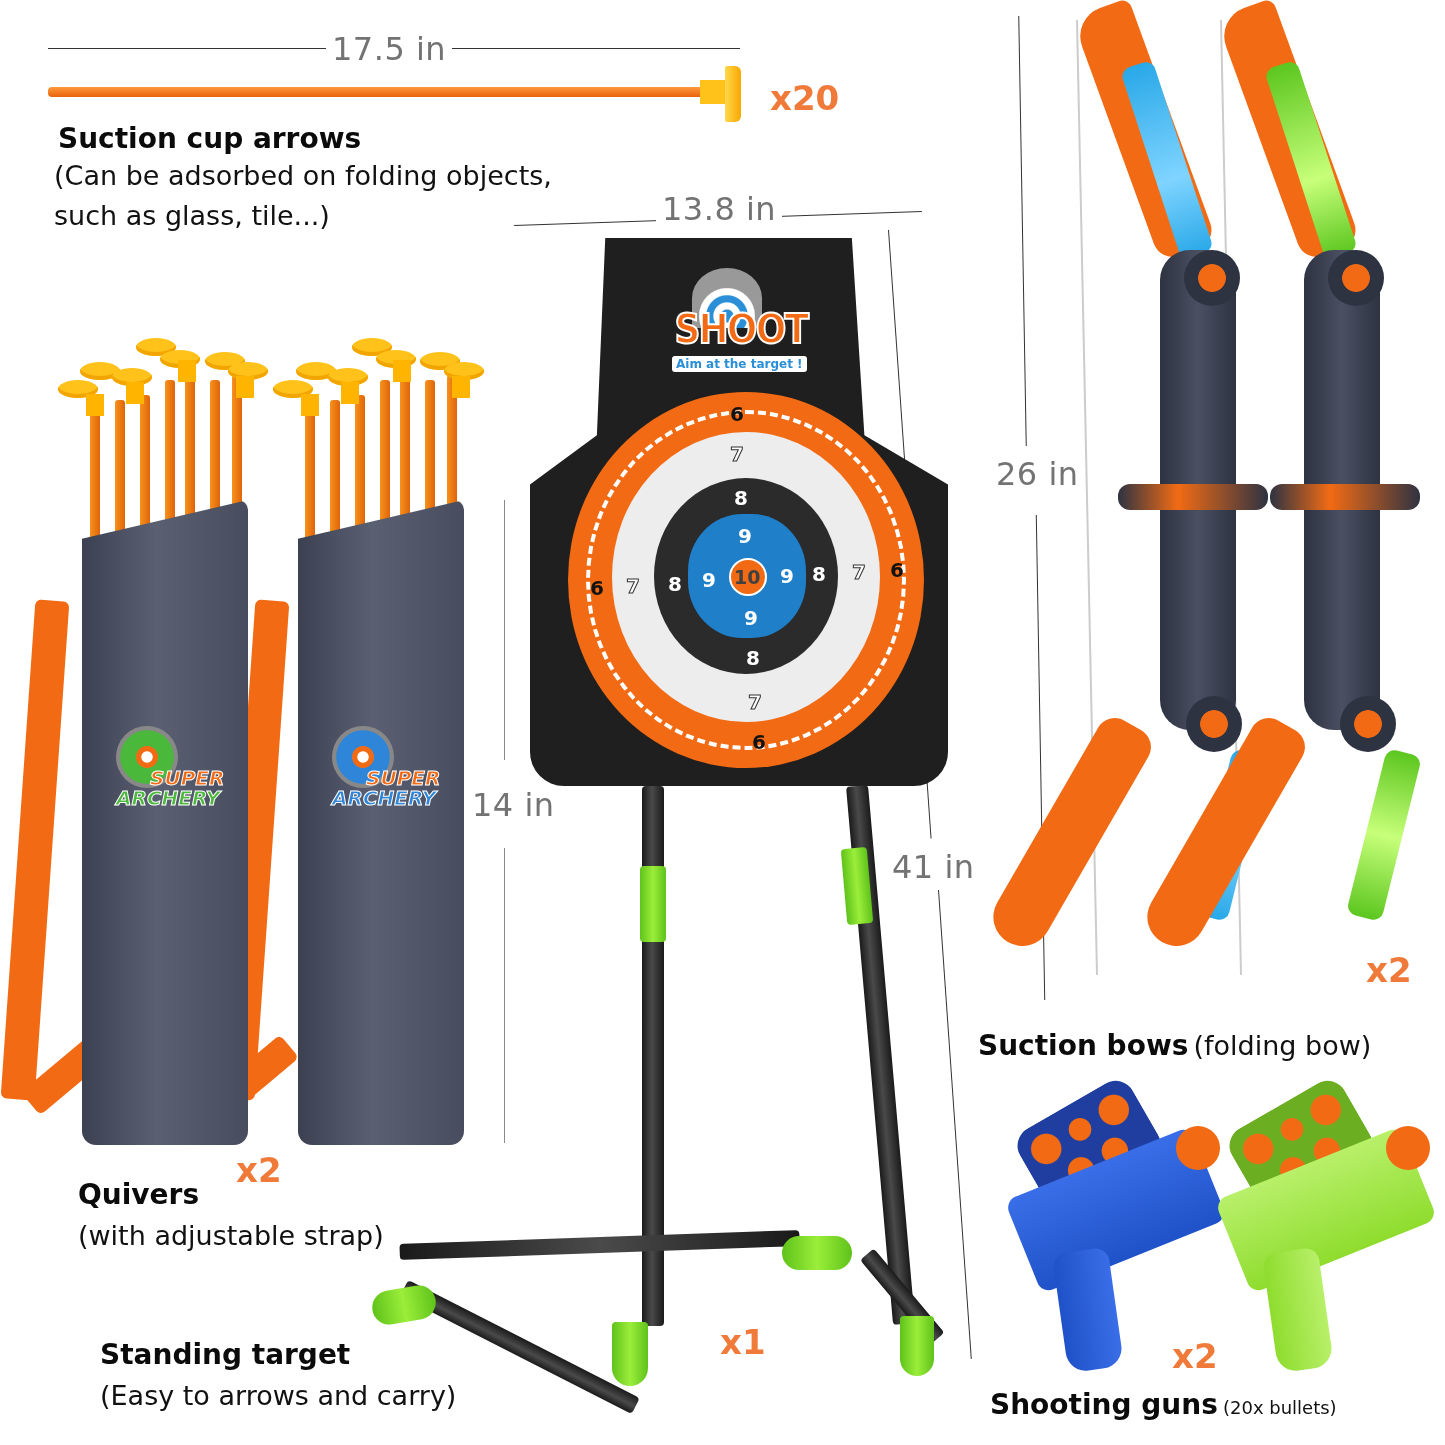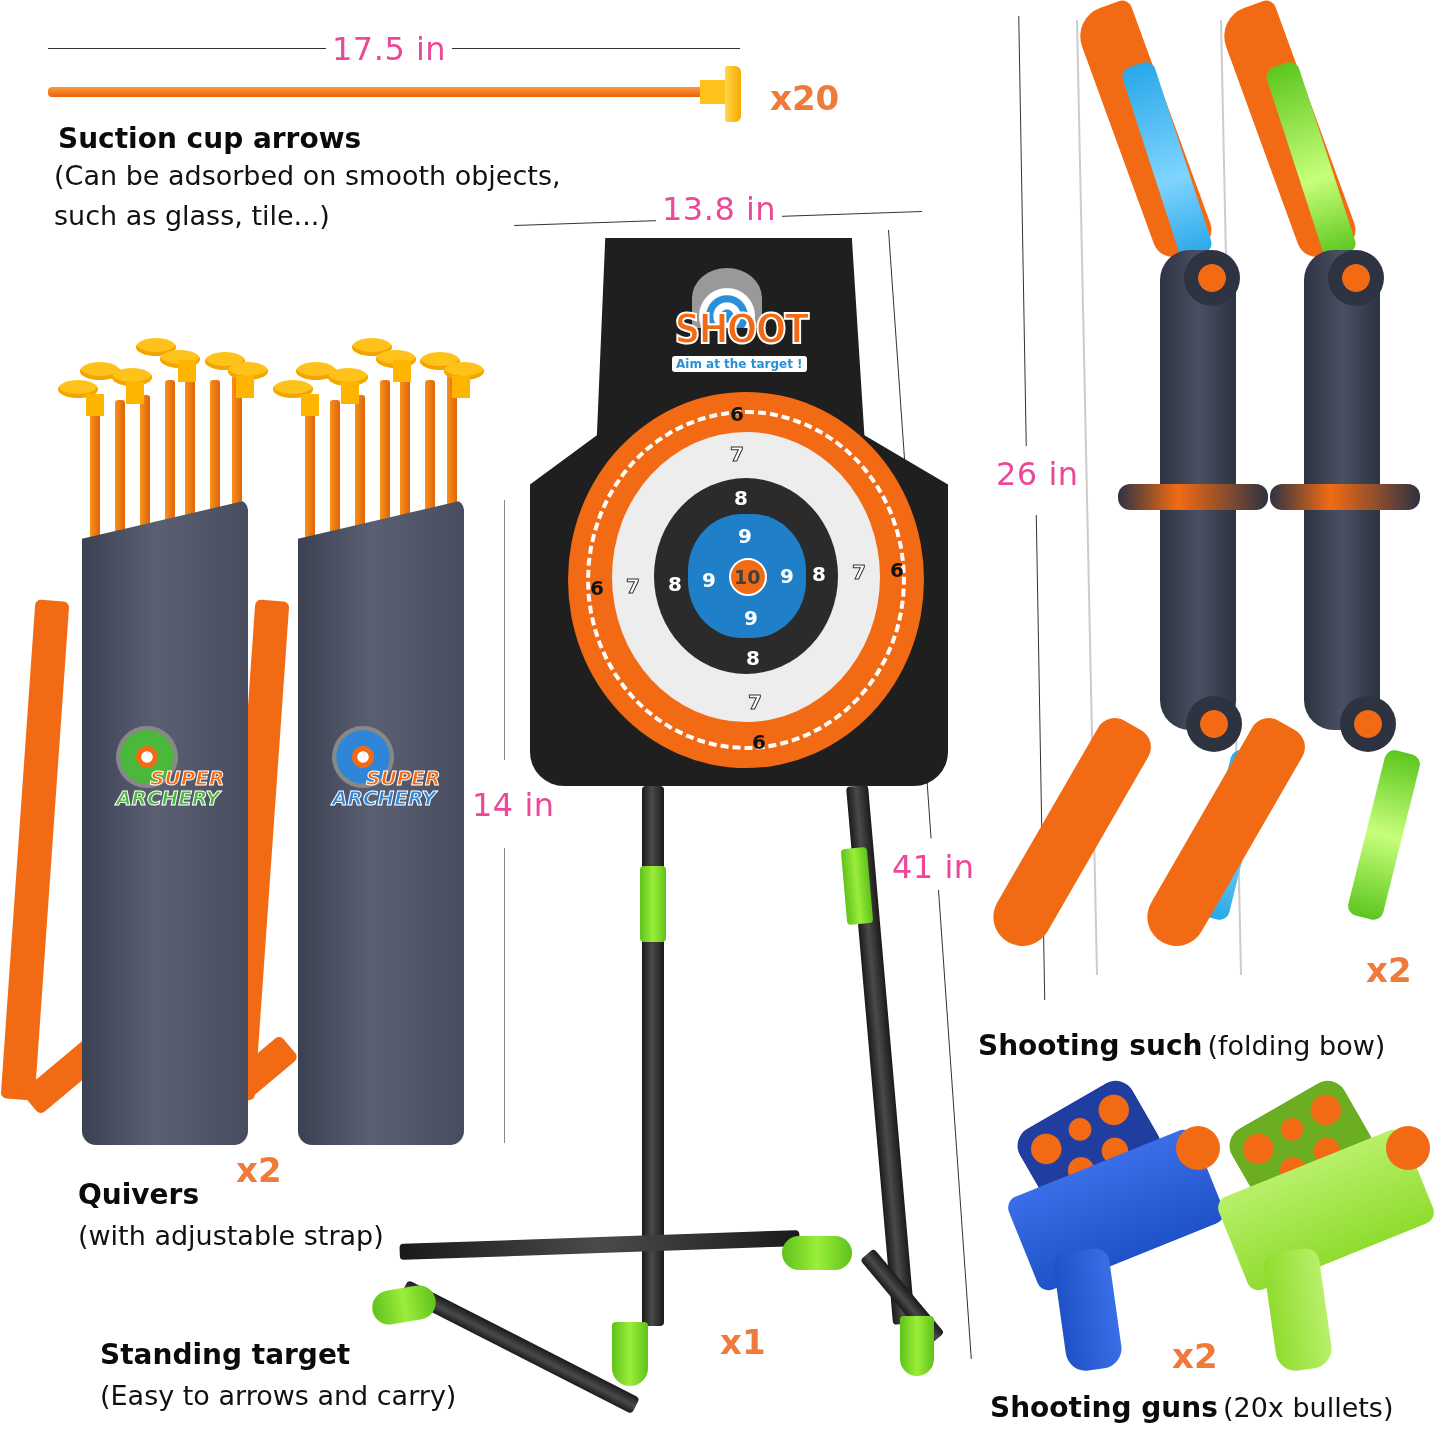--- a/index.html
+++ b/index.html
@@ -1,18 +1,18 @@
 <!DOCTYPE html>
 <html><head>
 <meta charset="utf-8">
 <style>
   html,body{margin:0;padding:0;background:#fff;}
   body{width:1445px;height:1445px;position:relative;overflow:hidden;font-family:"DejaVu Sans","Liberation Sans",sans-serif;color:#111;}
   .abs{position:absolute;}
-  .dim{font-size:32px;color:#ec4899;letter-spacing:0.5px;background:#fff;padding:0 6px;white-space:nowrap;}
+  .dim{font-size:32px;color:#737373;letter-spacing:0.5px;background:#fff;padding:0 6px;white-space:nowrap;}
   .qty{font-size:34px;font-weight:bold;color:#f07a3a;white-space:nowrap;}
   .title{font-size:28px;font-weight:bold;color:#0b0b0b;white-space:nowrap;}
   .sub{font-size:27px;color:#111;white-space:nowrap;line-height:40px;}
   .line{position:absolute;background:#333;}
   .line.gray{background:#888;}
   .strap{position:absolute;background:#f26b14;border-radius:6px;}
   .quiver{position:absolute;background:linear-gradient(90deg,#3c4152 0%,#5a6072 45%,#474c5e 100%);border-radius:10px 10px 14px 14px;}
   .arrowstick{position:absolute;width:10px;background:linear-gradient(90deg,#f7921c,#e0640a);border-radius:3px;}
   .cup{position:absolute;width:40px;height:18px;background:#ffc21a;border-radius:50%;box-shadow:inset 0 -4px 0 #f2a500;}
   .cupneck{position:absolute;width:18px;height:22px;background:#ffb400;}
@@ -24,21 +24,21 @@
 </head>
 <body>
 
 <div class="line" style="left:48px;top:48px;width:692px;height:1px;"></div>
 <div class="abs dim" style="left:326px;top:30px;">17.5 in</div>
 <div class="abs" style="left:48px;top:87px;width:665px;height:10px;background:linear-gradient(180deg,#ff9a3c,#e8620c);border-radius:4px;"></div>
 <div class="abs" style="left:700px;top:80px;width:26px;height:24px;background:#ffc21a;"></div>
 <div class="abs" style="left:725px;top:66px;width:16px;height:56px;background:linear-gradient(90deg,#ffd84a,#f7a800);border-radius:2px 6px 6px 2px;"></div>
 <div class="abs qty" style="left:770px;top:78px;">x20</div>
 <div class="abs title" style="left:58px;top:122px;">Suction cup arrows</div>
-<div class="abs sub" style="left:54px;top:156px;">(Can be adsorbed on smooth objects,</div>
+<div class="abs sub" style="left:54px;top:156px;">(Can be adsorbed on folding objects,</div>
 <div class="abs sub" style="left:54px;top:196px;">such as glass, tile...)</div>
 
 <div>
 
   <div class="strap" style="left:18px;top:600px;width:34px;height:500px;transform:rotate(4deg);"></div>
   <div class="strap" style="left:238px;top:600px;width:34px;height:500px;transform:rotate(4deg);"></div>
   <div class="strap" style="left:20px;top:1060px;width:90px;height:30px;transform:rotate(-40deg);"></div>
   <div class="strap" style="left:210px;top:1060px;width:90px;height:30px;transform:rotate(-40deg);"></div>
 
   <div class="arrowstick" style="left:90px;top:410px;height:140px;"></div>
@@ -173,34 +173,34 @@
 <div class="abs" style="left:1294px;top:60px;width:34px;height:200px;background:linear-gradient(180deg,#5cc61f,#c7ff7a 60%,#5cc61f);border-radius:10px;transform:rotate(-18deg);"></div>
 <div class="abs" style="left:1304px;top:250px;width:76px;height:480px;background:linear-gradient(90deg,#2e3342,#4a4f62 50%,#2e3342);border-radius:30px;"></div>
 <div class="abs" style="left:1328px;top:250px;width:56px;height:56px;border-radius:50%;background:radial-gradient(circle,#f26b14 34%,#2e3342 36%);"></div>
 <div class="abs" style="left:1340px;top:696px;width:56px;height:56px;border-radius:50%;background:radial-gradient(circle,#f26b14 34%,#2e3342 36%);"></div>
 <div class="abs" style="left:1270px;top:484px;width:150px;height:26px;background:linear-gradient(90deg,#2e3342,#f26b14 40%,#2e3342);border-radius:12px;"></div>
 <div class="abs" style="left:1366px;top:750px;width:36px;height:170px;background:linear-gradient(180deg,#5cc61f,#c7ff7a 50%,#5cc61f);border-radius:10px;transform:rotate(14deg);"></div>
 <div class="abs" style="left:1254px;top:740px;width:58px;height:250px;background:#f26b14;border-radius:20px 20px 30px 30px;transform:rotate(30deg);transform-origin:top right;"></div>
 
 <div class="abs qty" style="left:1366px;top:950px;">x2</div>
 <div class="abs" style="left:978px;top:1026px;white-space:nowrap;">
-  <span class="title">Shooting such</span>
+  <span class="title">Suction bows</span>
   <span class="sub" style="font-size:27px;">(folding bow)</span>
 </div>
 
 <div>
   <div class="abs" style="left:1024px;top:1100px;width:130px;height:90px;border-radius:20px;background:radial-gradient(circle at 20% 30%,#f26b14 12%,transparent 13%),radial-gradient(circle at 50% 30%,#f26b14 12%,transparent 13%),radial-gradient(circle at 80% 30%,#f26b14 12%,transparent 13%),radial-gradient(circle at 35% 70%,#f26b14 12%,transparent 13%),radial-gradient(circle at 65% 70%,#f26b14 12%,transparent 13%),#1f3ea0;transform:rotate(-30deg);"></div>
   <div class="abs" style="left:1016px;top:1160px;width:200px;height:100px;background:linear-gradient(180deg,#3a6ee8,#1f52c8);border-radius:12px;transform:rotate(-22deg);"></div>
   <div class="abs" style="left:1176px;top:1126px;width:44px;height:44px;background:#f26b14;border-radius:50%;"></div>
   <div class="abs" style="left:1060px;top:1250px;width:56px;height:120px;background:linear-gradient(90deg,#1f52c8,#3a6ee8);border-radius:14px 14px 20px 20px;transform:rotate(-8deg);"></div>
 </div>
 <div>
   <div class="abs" style="left:1236px;top:1100px;width:130px;height:90px;border-radius:20px;background:radial-gradient(circle at 20% 30%,#f26b14 12%,transparent 13%),radial-gradient(circle at 50% 30%,#f26b14 12%,transparent 13%),radial-gradient(circle at 80% 30%,#f26b14 12%,transparent 13%),radial-gradient(circle at 35% 70%,#f26b14 12%,transparent 13%),radial-gradient(circle at 65% 70%,#f26b14 12%,transparent 13%),#6cae22;transform:rotate(-30deg);"></div>
   <div class="abs" style="left:1226px;top:1160px;width:200px;height:100px;background:linear-gradient(180deg,#b8f06a,#8fdc2e);border-radius:12px;transform:rotate(-22deg);"></div>
   <div class="abs" style="left:1386px;top:1126px;width:44px;height:44px;background:#f26b14;border-radius:50%;"></div>
   <div class="abs" style="left:1270px;top:1250px;width:56px;height:120px;background:linear-gradient(90deg,#8fdc2e,#b8f06a);border-radius:14px 14px 20px 20px;transform:rotate(-8deg);"></div>
 </div>
 
 <div class="abs qty" style="left:1172px;top:1336px;">x2</div>
 <div class="abs" style="left:990px;top:1388px;white-space:nowrap;">
   <span class="title">Shooting guns</span>
-  <span class="sub" style="font-size:27px;text-align:right;">(20x bullets)</span>
+  <span class="sub" style="font-size:18px;text-align:right;">(20x bullets)</span>
 </div>
 
 </body></html>

